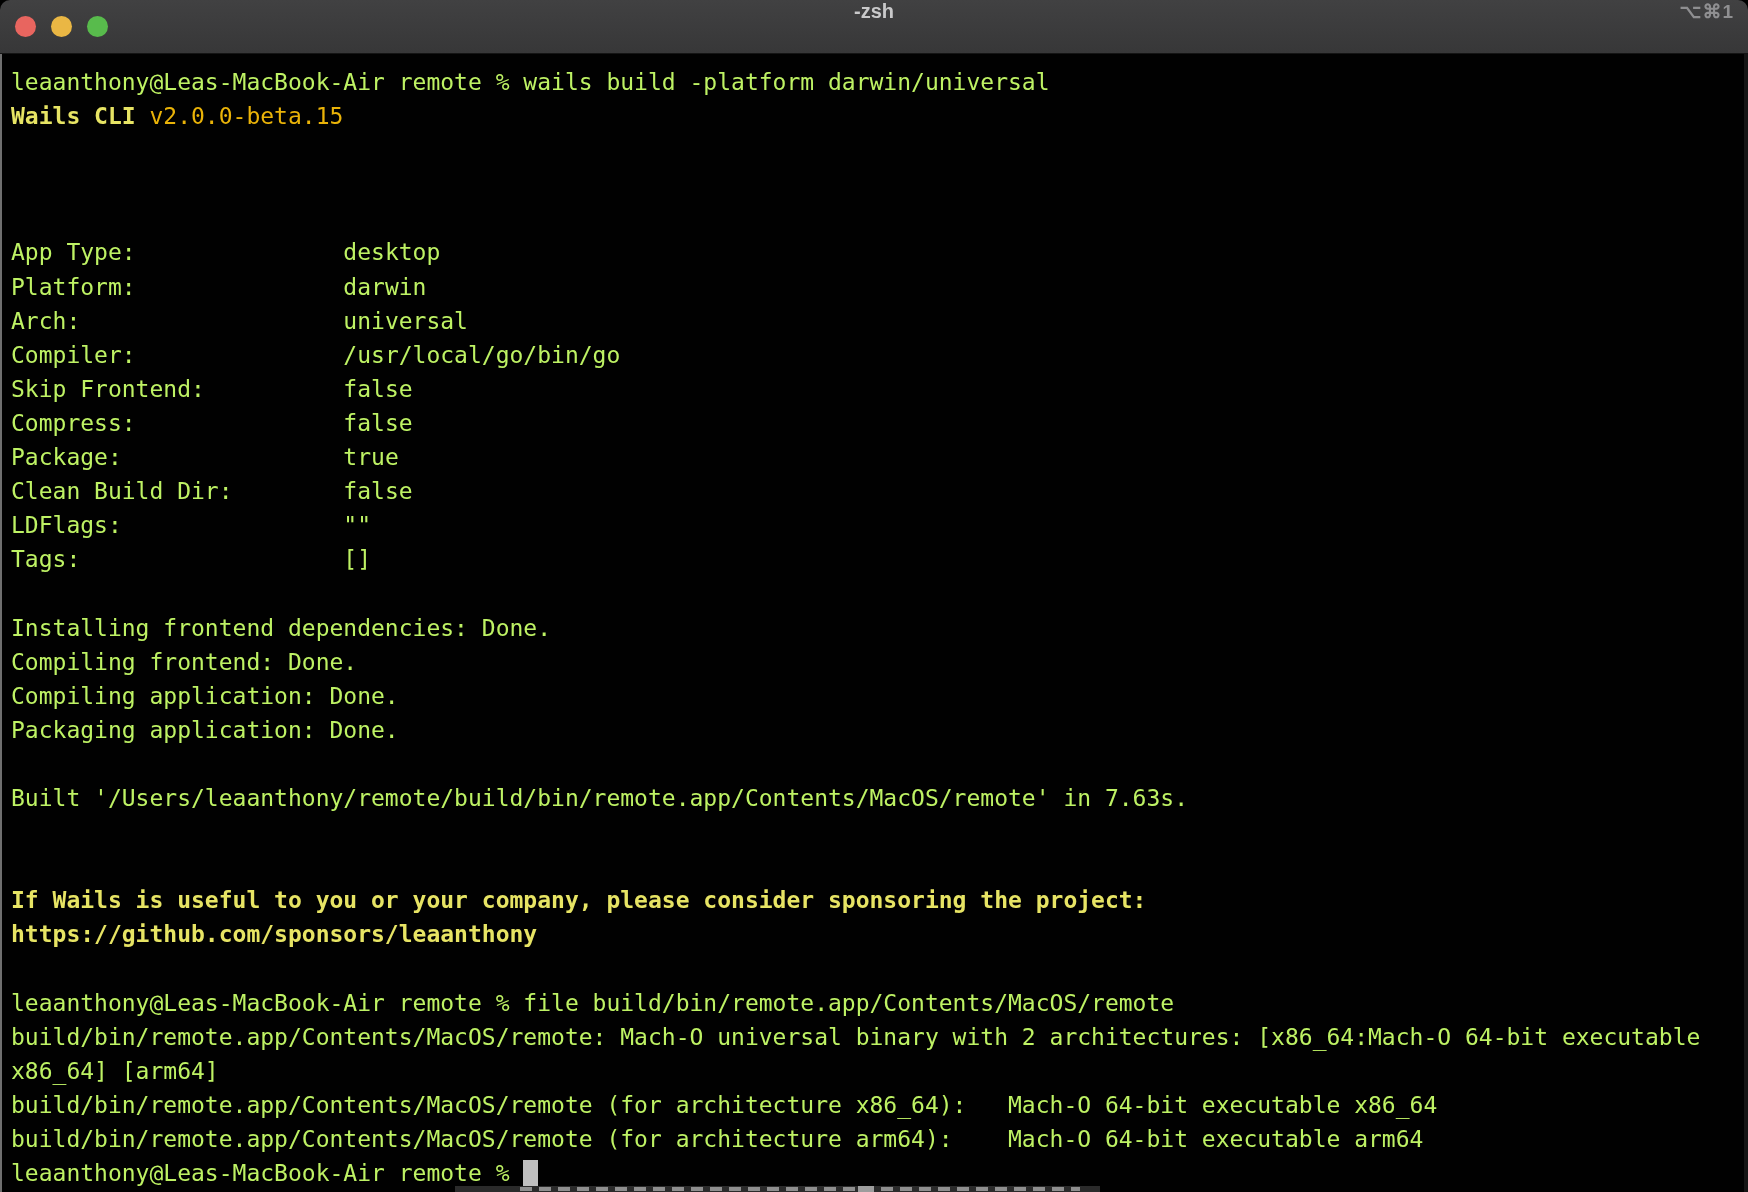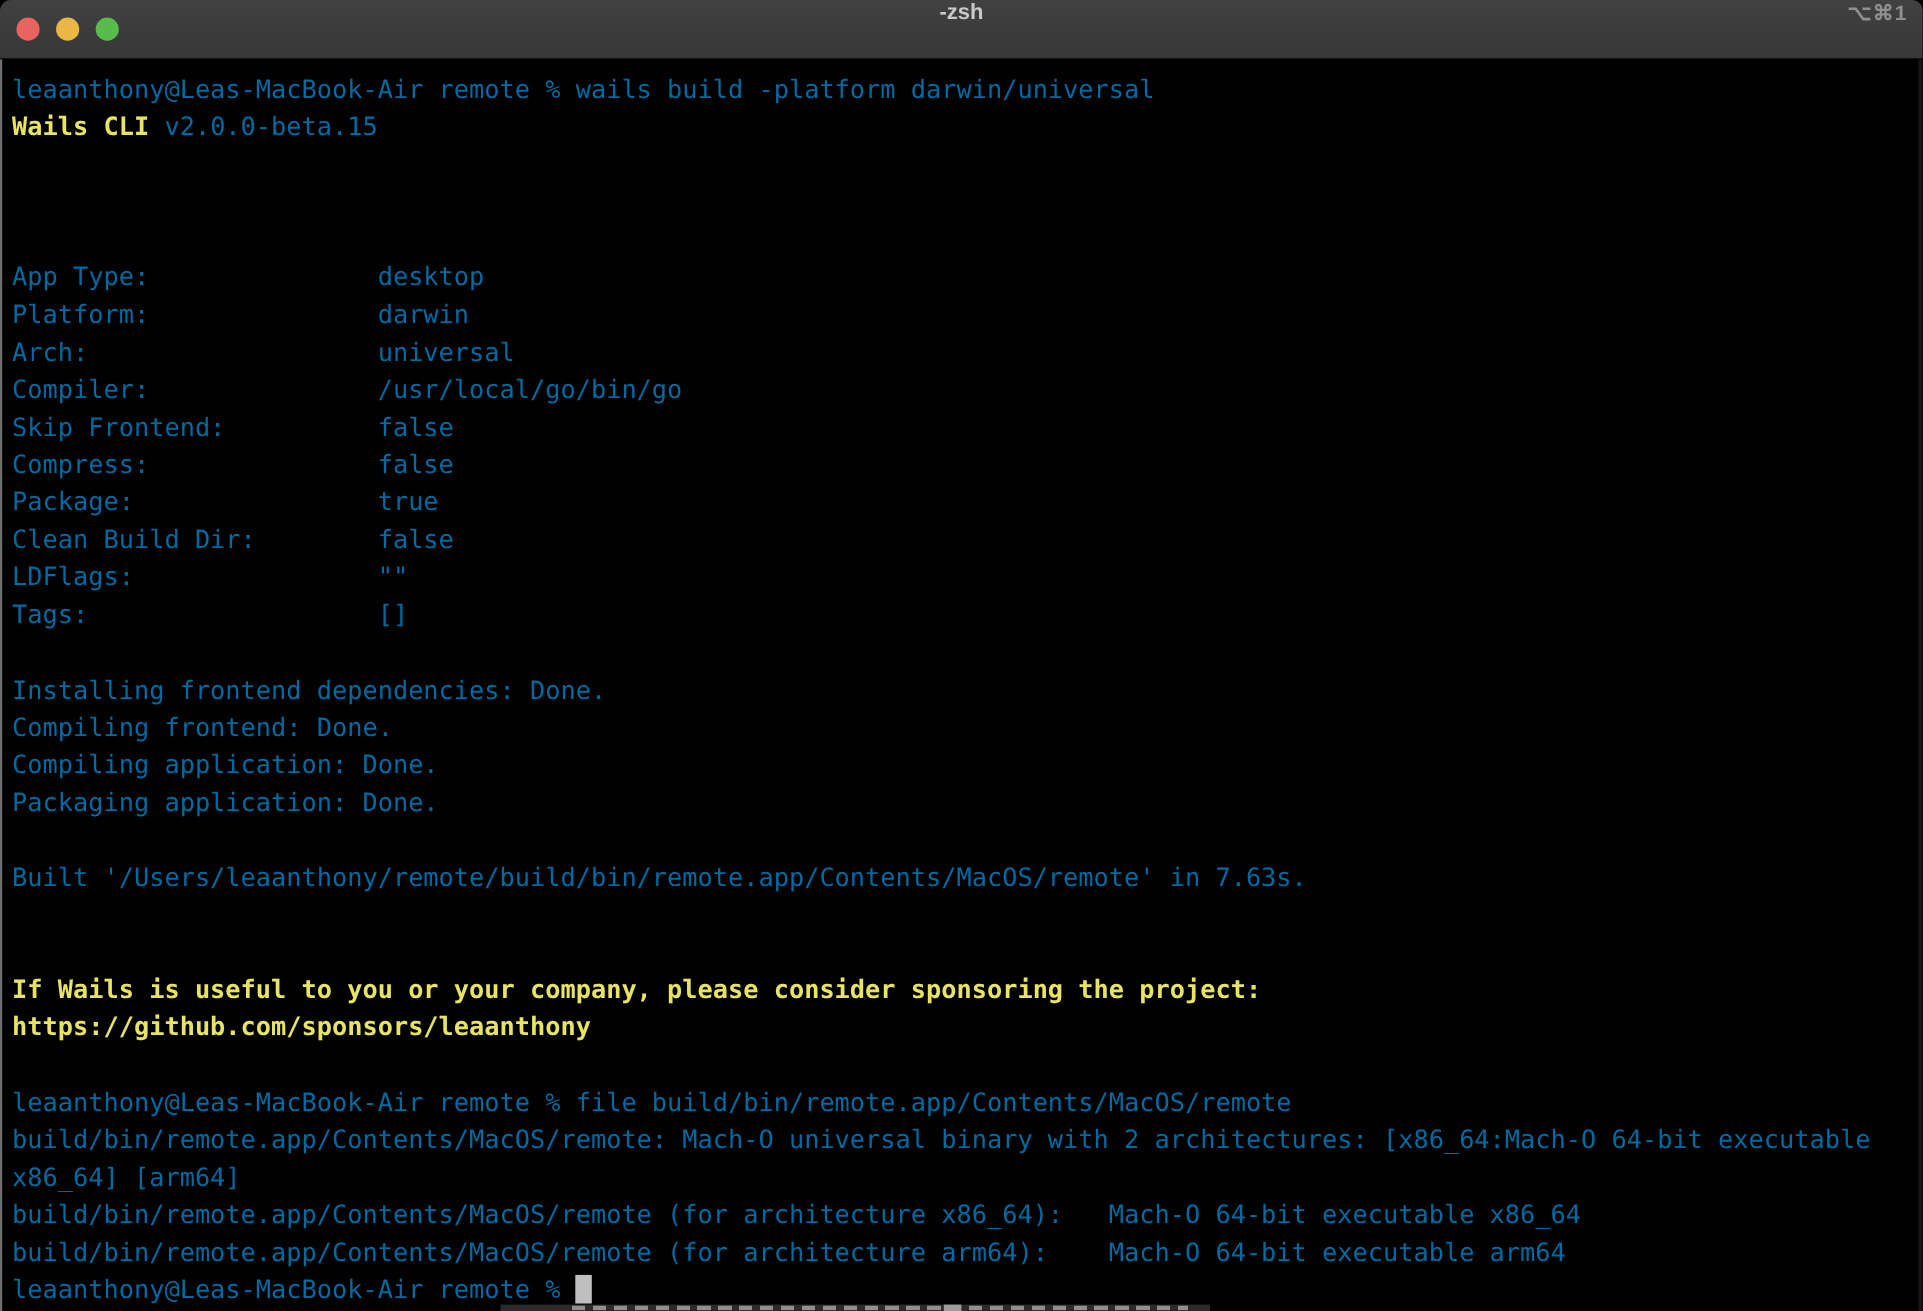--- a/index.html
+++ b/index.html
@@ -14,23 +14,23 @@
   .light.zoom{background:#58bb4c;}
   .title{position:absolute;left:0;right:0;top:0;height:53px;line-height:53px;text-align:center;
     color:#c9c9ca;font:bold 20px "Liberation Sans",sans-serif;pointer-events:none;}
   .shortcut{position:absolute;right:14px;top:0;height:53px;line-height:56px;
     color:#8f8f91;font:bold 19px "Liberation Sans",sans-serif;letter-spacing:1px;}
   .term{position:absolute;top:54px;left:0;right:0;bottom:0;background:#010101;
     padding:11px 0 0 9px;border-left:2px solid #6f6f6f;border-right:4px solid #151515;
     font-family:"DejaVu Sans Mono",monospace;font-size:23px;line-height:34.1px;
     white-space:pre;color:#dcdcdc;overflow:hidden;}
   .t-line{height:34.1px;white-space:pre;}
-  .seg-d{color:#0369a1;text-align:right;}
+  .seg-d{color:#bef264;text-align:right;}
   .seg-y{color:#e7e464;font-weight:bold;}
-  .seg-r{color:#0369a1;}
+  .seg-r{color:#eab308;}
   .cursor{display:inline-block;width:15px;height:26px;background:#bfbfbf;vertical-align:-5px;}
   .sliver{position:absolute;left:455px;bottom:0;width:645px;height:6px;background:#2b2b2b;z-index:5;}
   .sliver .frag{position:absolute;left:65px;top:1px;width:560px;height:4px;
     background:repeating-linear-gradient(90deg,#8f8f8f 0 12px,transparent 12px 19px);}
   .sliver .frag2{position:absolute;left:403px;top:0;width:16px;height:6px;background:#9d9d9d;}
 </style>
 </head>
 <body>
 
 <div class="window">

